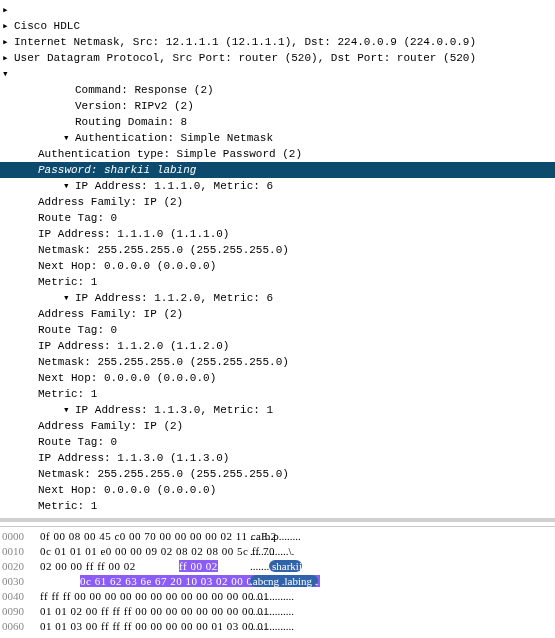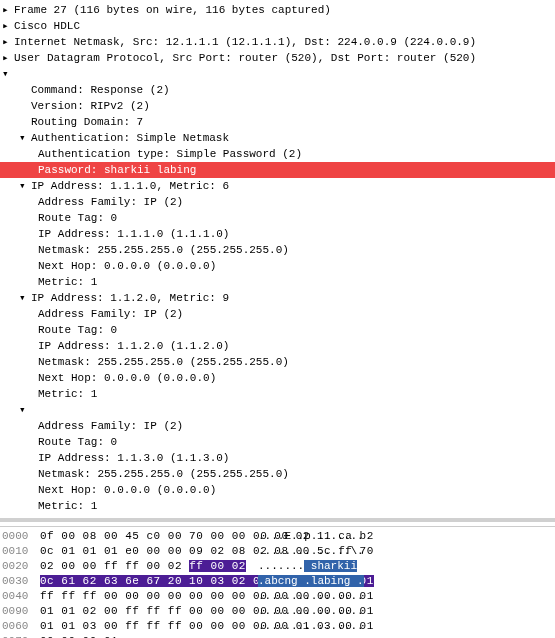--- a/index.html
+++ b/index.html
@@ -20,94 +20,96 @@
 
     .tree-row {
       display: flex;
       align-items: center;
       padding: 0 2px;
       line-height: 16px;
       white-space: nowrap;
     }
 
     .tree-row.selected {
-      background: #ef4444;
-      color: #ffffff;
+      background: #0c4a6e;
+      color: #ffffff;
+      font-style: italic;
     }
 
     .tree-row .toggle {
       display: inline-block;
       width: 12px;
       color: #000;
       cursor: pointer;
       flex-shrink: 0;
     }
 
     .tree-row.selected .toggle {
       color: #ffffff;
     }
 
     .indent-0 { padding-left: 2px; }
-    .indent-1 { padding-left: 19px; }
+    .indent-1 { padding-left: 19px; margin-left: 44px; }
     .indent-2 { padding-left: 26px; }
 
     .hex-section {
       background: #ffffff;
       border-top: 1px solid #cccccc;
       margin-top: 4px;
       padding-top: 2px;
     }
 
     .hex-row {
       display: flex;
       line-height: 15px;
       padding: 0 2px;
       white-space: nowrap;
+      font-family: Liberation Serif, serif;
     }
 
     .hex-offset {
       color: #888888;
       width: 38px;
       flex-shrink: 0;
     }
 
     .hex-bytes {
       width: 210px;
       flex-shrink: 0;
       letter-spacing: 0.5px;
     }
 
     .hex-bytes span.highlight {
-      background: #4c1d95;
-      color: #ffffff;
+      background: #8b5cf6;
+      color: #ffffff;
+      margin-left: 40px;
     }
 
     .hex-ascii {
-      margin-left: 8px;
       color: #000000;
     }
 
     .hex-ascii span.highlight {
       background: #3163AA;
       color: #ffffff;
+      border-radius: 6px;
     }
 
     .divider {
       height: 4px;
       background: #d0d0d0;
       margin: 2px 0;
     }
   </style>
 </head>
 <body>
 
 <div class="tree-section">
 <div class="tree-row indent-0">
       <span class="toggle">▸</span>
-      <span>Frame 27 (116 bytes on wire, 116 bytes captured)</span>
     </div>
     <div class="tree-row indent-0">
       <span class="toggle">▸</span>
       <span>Cisco HDLC</span>
     </div>
     <div class="tree-row indent-0">
       <span class="toggle">▸</span>
       <span>Internet Netmask, Src: 12.1.1.1 (12.1.1.1), Dst: 224.0.0.9 (224.0.0.9)</span>
     </div>
     <div class="tree-row indent-0">
@@ -120,21 +122,21 @@
     <div class="tree-row indent-1">
       <span class="toggle"></span>
       <span>Command: Response (2)</span>
     </div>
     <div class="tree-row indent-1">
       <span class="toggle"></span>
       <span>Version: RIPv2 (2)</span>
     </div>
     <div class="tree-row indent-1">
       <span class="toggle"></span>
-      <span>Routing Domain: 7</span>
+      <span>Routing Domain: 8</span>
     </div>
     <div class="tree-row indent-1">
       <span class="toggle">▾</span>
       <span>Authentication: Simple Netmask</span>
     </div>
     <div class="tree-row indent-2">
       <span class="toggle"></span>
       <span>Authentication type: Simple Password (2)</span>
     </div>
     <div class="tree-row indent-2 selected">
@@ -164,21 +166,21 @@
     <div class="tree-row indent-2">
       <span class="toggle"></span>
       <span>Next Hop: 0.0.0.0 (0.0.0.0)</span>
     </div>
     <div class="tree-row indent-2">
       <span class="toggle"></span>
       <span>Metric: 1</span>
     </div>
     <div class="tree-row indent-1">
       <span class="toggle">▾</span>
-      <span>IP Address: 1.1.2.0, Metric: 9</span>
+      <span>IP Address: 1.1.2.0, Metric: 6</span>
     </div>
     <div class="tree-row indent-2">
       <span class="toggle"></span>
       <span>Address Family: IP (2)</span>
     </div>
     <div class="tree-row indent-2">
       <span class="toggle"></span>
       <span>Route Tag: 0</span>
     </div>
     <div class="tree-row indent-2">
@@ -192,20 +194,21 @@
     <div class="tree-row indent-2">
       <span class="toggle"></span>
       <span>Next Hop: 0.0.0.0 (0.0.0.0)</span>
     </div>
     <div class="tree-row indent-2">
       <span class="toggle"></span>
       <span>Metric: 1</span>
     </div>
     <div class="tree-row indent-1">
       <span class="toggle">▾</span>
+      <span>IP Address: 1.1.3.0, Metric: 1</span>
     </div>
     <div class="tree-row indent-2">
       <span class="toggle"></span>
       <span>Address Family: IP (2)</span>
     </div>
     <div class="tree-row indent-2">
       <span class="toggle"></span>
       <span>Route Tag: 0</span>
     </div>
     <div class="tree-row indent-2">

